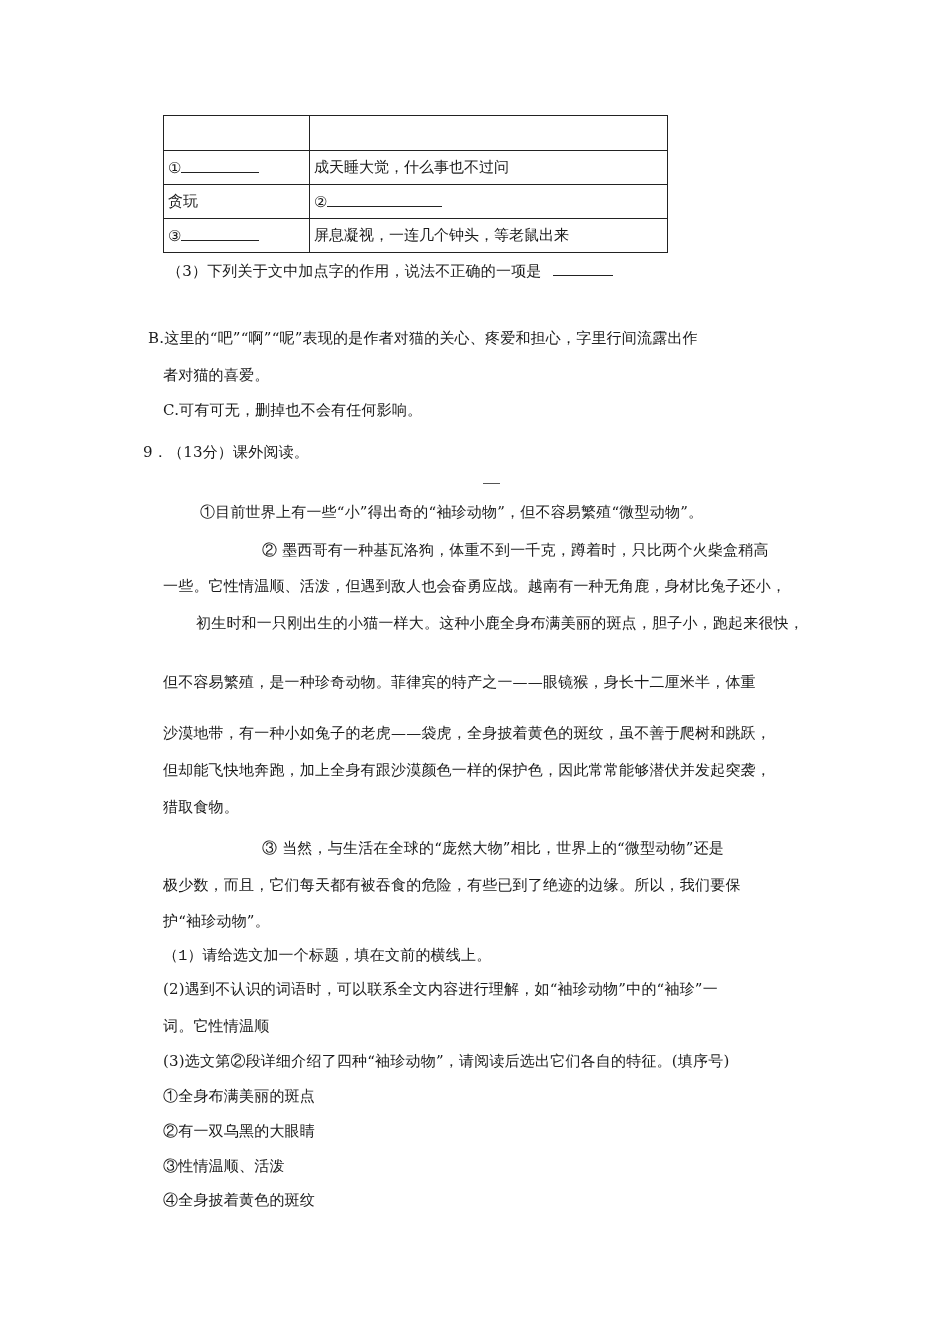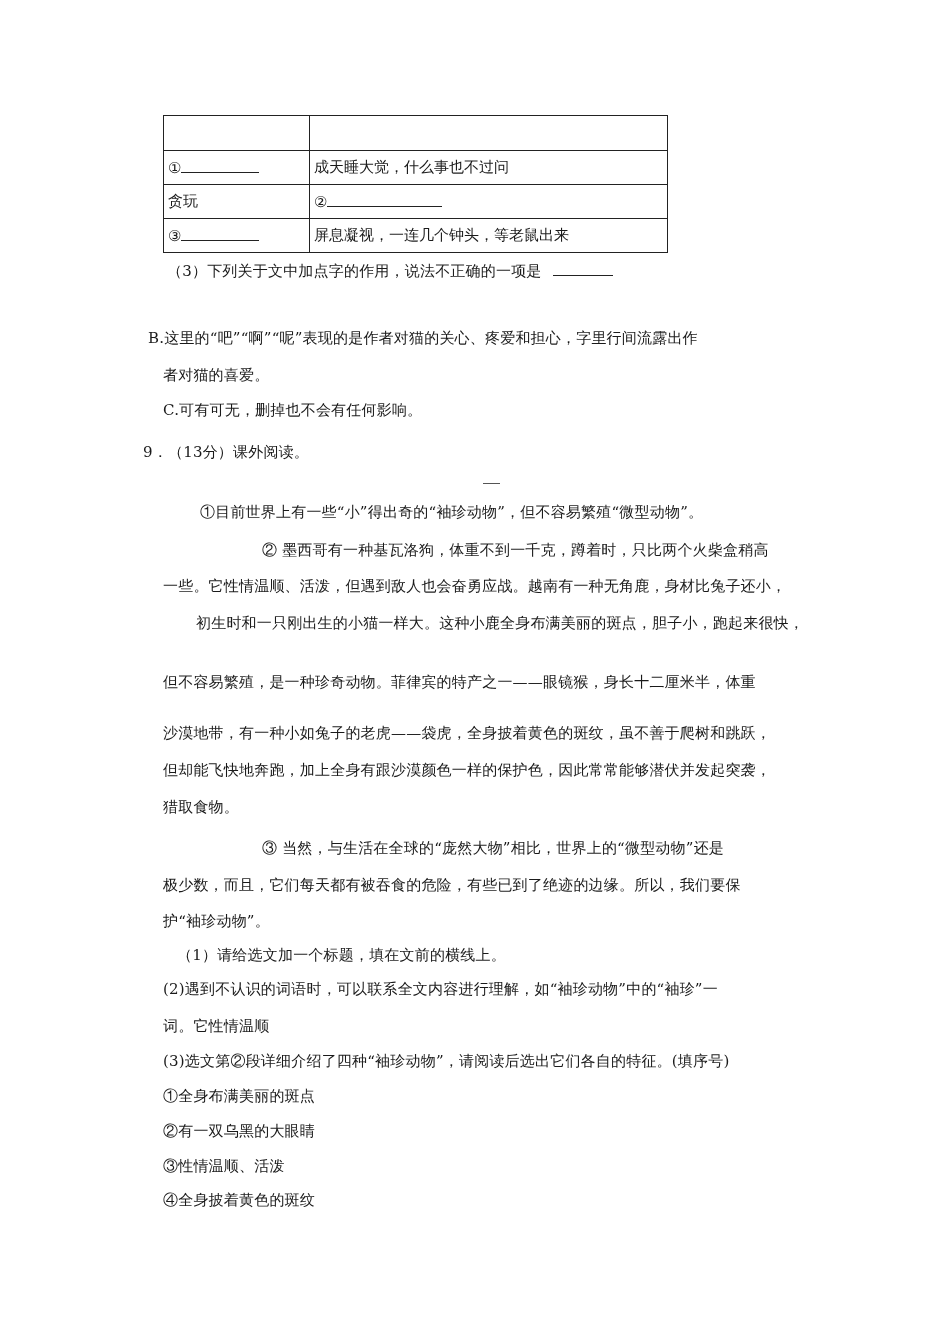--- a/index.html
+++ b/index.html
@@ -72,21 +72,21 @@
   <div class="line" style="left:159px; top:614px;margin-left:37px;">初生时和一只刚出生的小猫一样大。这种小鹿全身布满美丽的斑点，胆子小，跑起来很快，</div>
   <div class="line" style="left:163px; top:650px;margin-top:23px;">但不容易繁殖，是一种珍奇动物。菲律宾的特产之一——眼镜猴，身长十二厘米半，体重</div>
   <div class="line" style="left:163px; top:724px;">沙漠地带，有一种小如兔子的老虎——袋虎，全身披着黄色的斑纹，虽不善于爬树和跳跃，</div>
   <div class="line" style="left:163px; top:761px;">但却能飞快地奔跑，加上全身有跟沙漠颜色一样的保护色，因此常常能够潜伏并发起突袭，</div>
   <div class="line" style="left:163px; top:798px;">猎取食物。</div>
 
   <div class="line" style="left:262px; top:839px;">③ 当然，与生活在全球的“庞然大物”相比，世界上的“微型动物”还是</div>
   <div class="line" style="left:163px; top:876px;">极少数，而且，它们每天都有被吞食的危险，有些已到了绝迹的边缘。所以，我们要保</div>
   <div class="line" style="left:163px; top:912px;">护“袖珍动物”。</div>
 
-  <div class="line" style="left:177px; top:946px;">（1）请给选文加一个标题，填在文前的横线上。</div>
+  <div class="line" style="left:163px; top:946px;font-family:Liberation Mono, monospace;">（1）请给选文加一个标题，填在文前的横线上。</div>
   <div class="line" style="left:163px; top:980px;">(2)遇到不认识的词语时，可以联系全文内容进行理解，如“袖珍动物”中的“袖珍”一</div>
   <div class="line" style="left:163px; top:1017px;">词。它性情温顺</div>
   <div class="line" style="left:163px; top:1052px;">(3)选文第②段详细介绍了四种“袖珍动物”，请阅读后选出它们各自的特征。(填序号)</div>
 
   <div class="line" style="left:163px; top:1087px;">①全身布满美丽的斑点</div>
   <div class="line" style="left:163px; top:1122px;">②有一双乌黑的大眼睛</div>
   <div class="line" style="left:163px; top:1157px;">③性情温顺、活泼</div>
   <div class="line" style="left:163px; top:1191px;">④全身披着黄色的斑纹</div>
 
 </div>

